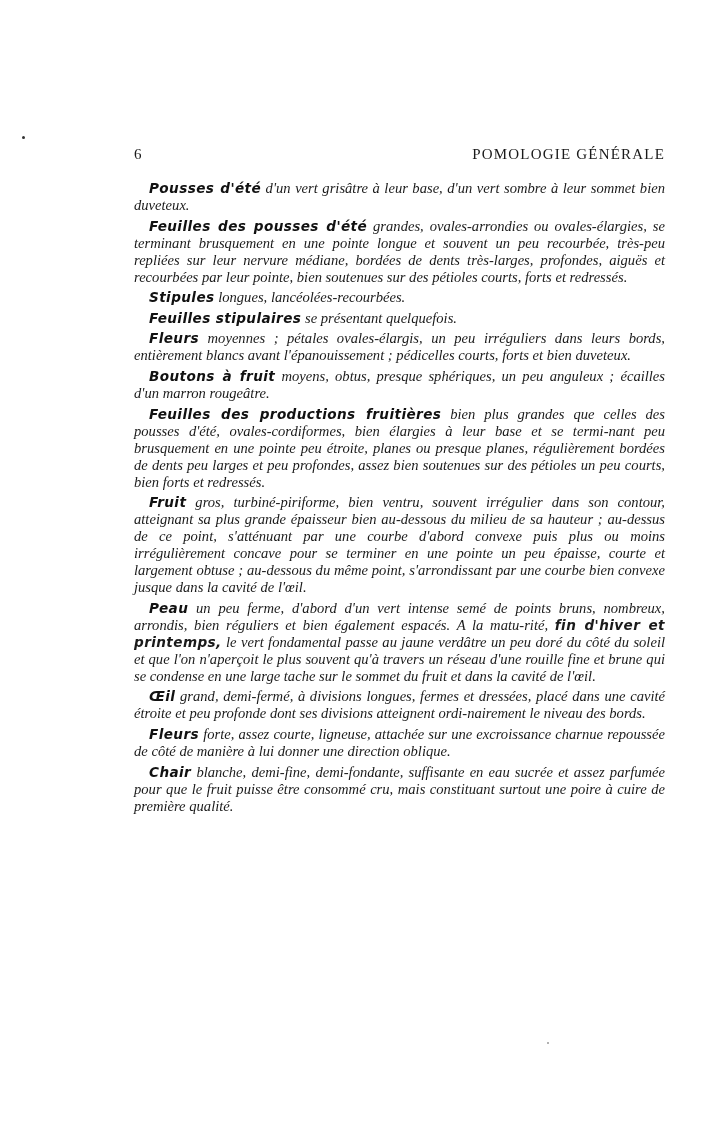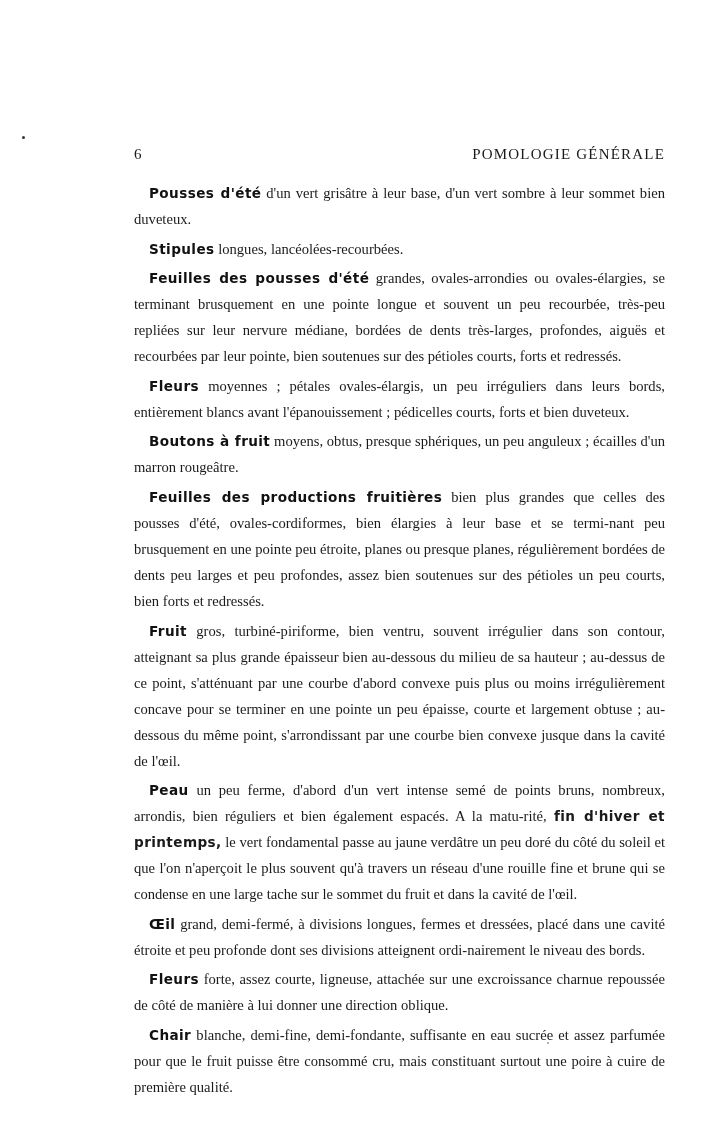--- a/index.html
+++ b/index.html
@@ -38,25 +38,26 @@
       right: 0;
       top: 0;
       text-align: right;
       letter-spacing: 1.2px;
     }
     .body-text {
       margin-top: 10px;
     }
     .para {
       font-size: 14.6px;
-      line-height: 26px;
+      line-height: 17px;
       text-align: justify;
       text-indent: 15px;
       margin: 0 0 3.6px 0;
       hyphens: manual;
+      font-style: italic;
     }
     .term {
       font-family: "DejaVu Sans", "Liberation Sans", sans-serif;
       font-weight: bold;
       font-size: 13.6px;
       letter-spacing: 0.4px;
       color: #111;
     }
     .inline-bold {
       font-family: "DejaVu Sans", "Liberation Sans", sans-serif;
@@ -78,24 +79,25 @@
 
 <div class="page">
   <div class="running-head">
     <span class="page-number">6</span>
     <span class="running-title">POMOLOGIE GÉNÉRALE</span>
   </div>
 
   <div class="body-text">
     <p class="para"><span class="term">Pousses d'été</span><span> d'un vert grisâtre à leur base, d'un vert sombre à leur sommet bien duveteux.</span></p>
 
+    <p class="para"><span class="term">Feuilles des pousses d'été</span><span> grandes, ovales-arrondies ou ovales-élargies, se terminant brusquement en une pointe longue et souvent un peu recourbée, très-peu repliées sur leur nervure médiane, bordées de dents très-larges, profondes, aiguës et recourbées par leur pointe, bien soutenues sur des pétioles courts, forts et redressés.</span></p>
+
     <p class="para"><span class="term">Stipules</span><span> longues, lancéolées-recourbées.</span></p>
 
-    <p class="para"><span class="term">Feuilles des pousses d'été</span><span> grandes, ovales-arrondies ou ovales-élargies, se terminant brusquement en une pointe longue et souvent un peu recourbée, très-peu repliées sur leur nervure médiane, bordées de dents très-larges, profondes, aiguës et recourbées par leur pointe, bien soutenues sur des pétioles courts, forts et redressés.</span></p>
-
+    <p class="para"><span class="term">Feuilles stipulaires</span><span> se présentant quelquefois.</span></p>
 
     <p class="para"><span class="term">Fleurs</span><span> moyennes ; pétales ovales-élargis, un peu irréguliers dans leurs bords, entièrement blancs avant l'épanouissement ; pédicelles courts, forts et bien duveteux.</span></p>
 
     <p class="para"><span class="term">Boutons à fruit</span><span> moyens, obtus, presque sphériques, un peu anguleux ; écailles d'un marron rougeâtre.</span></p>
 
     <p class="para"><span class="term">Feuilles des productions fruitières</span><span> bien plus grandes que celles des pousses d'été, ovales-cordiformes, bien élargies à leur base et se termi-nant peu brusquement en une pointe peu étroite, planes ou presque planes, régulièrement bordées de dents peu larges et peu profondes, assez bien soutenues sur des pétioles un peu courts, bien forts et redressés.</span></p>
 
 
     <p class="para"><span class="term">Fruit</span><span> gros, turbiné-piriforme, bien ventru, souvent irrégulier dans son contour, atteignant sa plus grande épaisseur bien au-dessous du milieu de sa hauteur ; au-dessus de ce point, s'atténuant par une courbe d'abord convexe puis plus ou moins irrégulièrement concave pour se terminer en une pointe un peu épaisse, courte et largement obtuse ; au-dessous du même point, s'arrondissant par une courbe bien convexe jusque dans la cavité de l'œil.</span></p>
 

